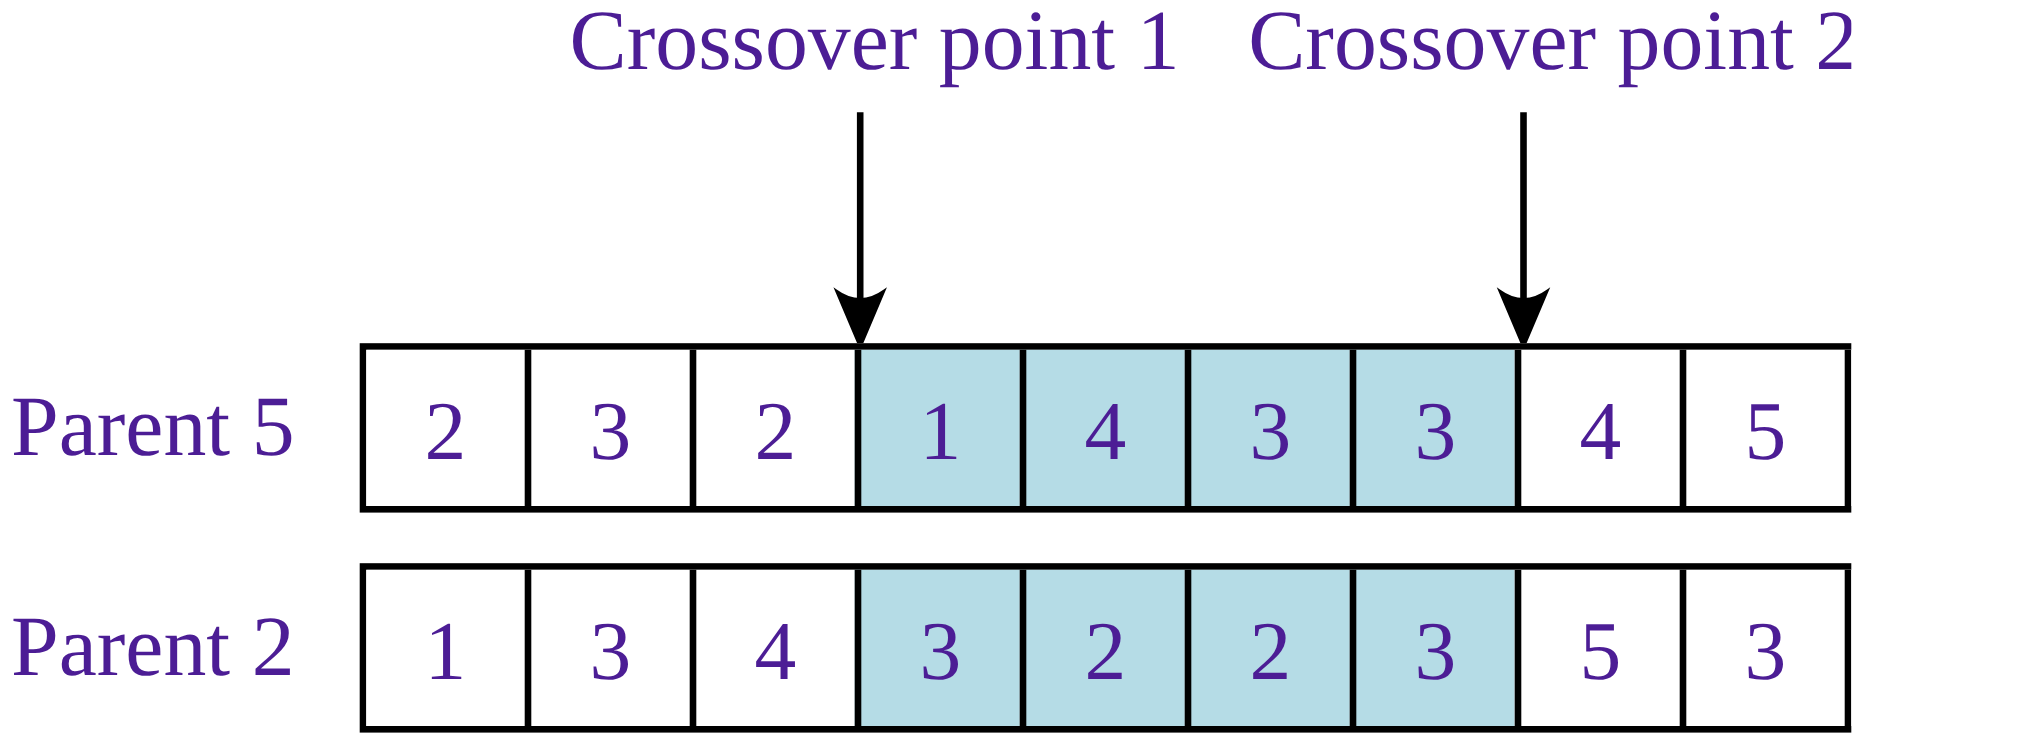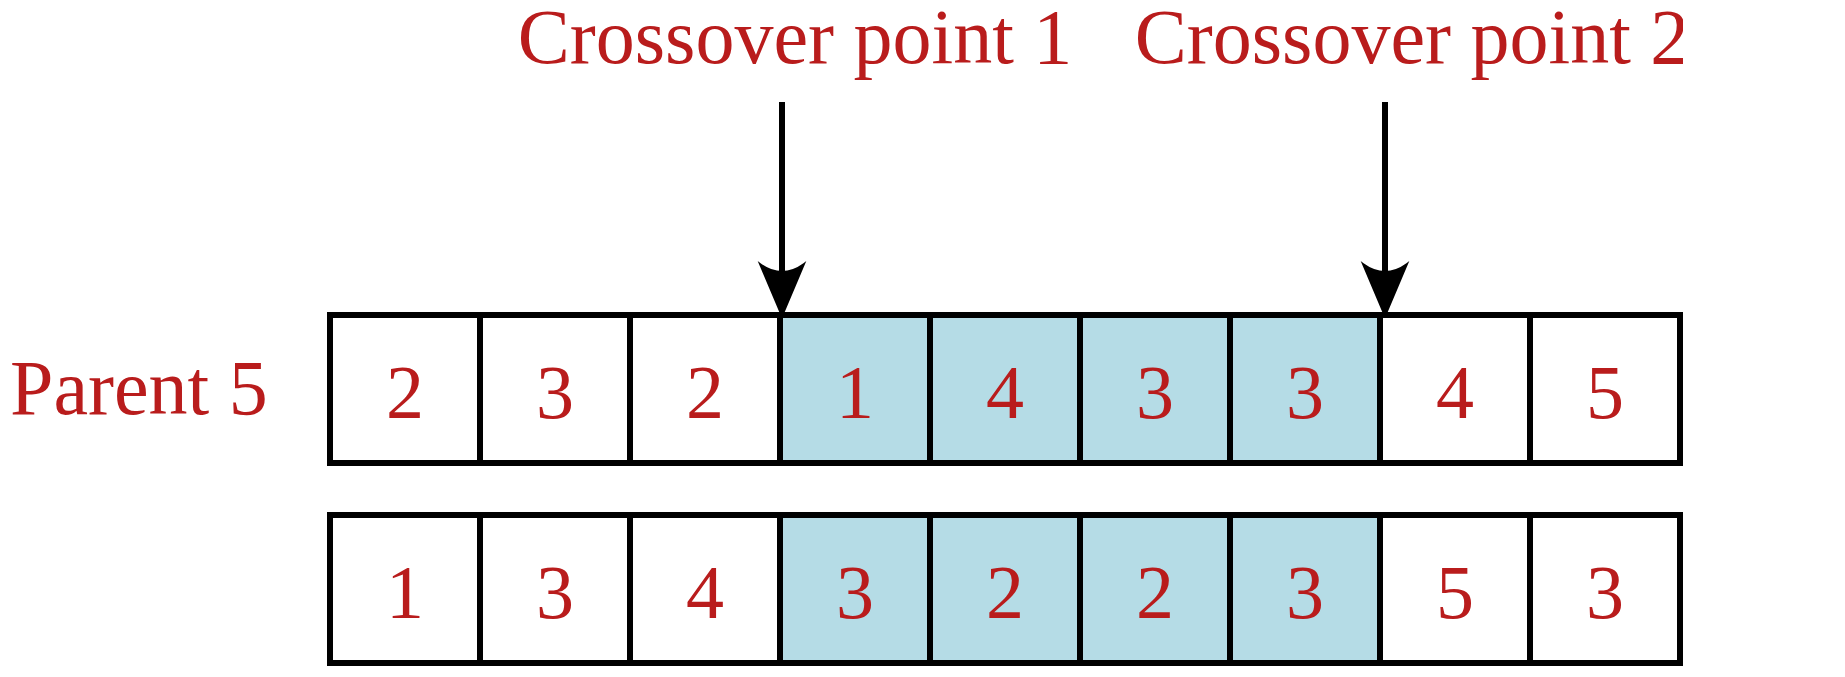--- a/index.html
+++ b/index.html
@@ -1,18 +1,18 @@
 <!DOCTYPE html>
 <html style="--highlight: #B5DCE6;"><head>
 <meta charset="utf-8">
 <style>
   html,body{margin:0;padding:0;background:#fff;}
   .stage{
     position:relative;width:1683px;height:677px;background:#fff;
-    font-family:"Liberation Serif","DejaVu Serif",serif;color:#b91c1c;overflow:hidden;
+    font-family:"Liberation Serif","DejaVu Serif",serif;color:#4c1d95;overflow:hidden;
   }
   .title-label{
     position:absolute;top:-6px;font-size:78px;line-height:1.1;
     transform:translateX(-50%);white-space:nowrap;
   }
   #cp1{left:795px;}
   #cp2{left:1412px;}
   .parent-label{
     position:absolute;left:10px;font-size:78px;line-height:80px;white-space:nowrap;
   }
@@ -47,20 +47,21 @@
       <path d="M 760,264 Q 782,280 804,264 L 782,316 Z" stroke-width="2"></path>
     </g>
     <g stroke="#000" fill="#000">
       <line x1="1385" y1="102" x2="1385" y2="288" stroke-width="6"></line>
       <path d="M 1363,264 Q 1385,280 1407,264 L 1385,316 Z" stroke-width="2"></path>
     </g>
   </svg>
 
   <div class="parent-label" id="pl1">Parent 5</div>
 
+  <div class="parent-label" id="pl2">Parent 2</div>
 
   <div class="chromosome" id="row1">
     <div class="cell">2</div>
     <div class="cell">3</div>
     <div class="cell">2</div>
     <div class="cell highlighted">1</div>
     <div class="cell highlighted">4</div>
     <div class="cell highlighted">3</div>
     <div class="cell highlighted">3</div>
     <div class="cell">4</div>

